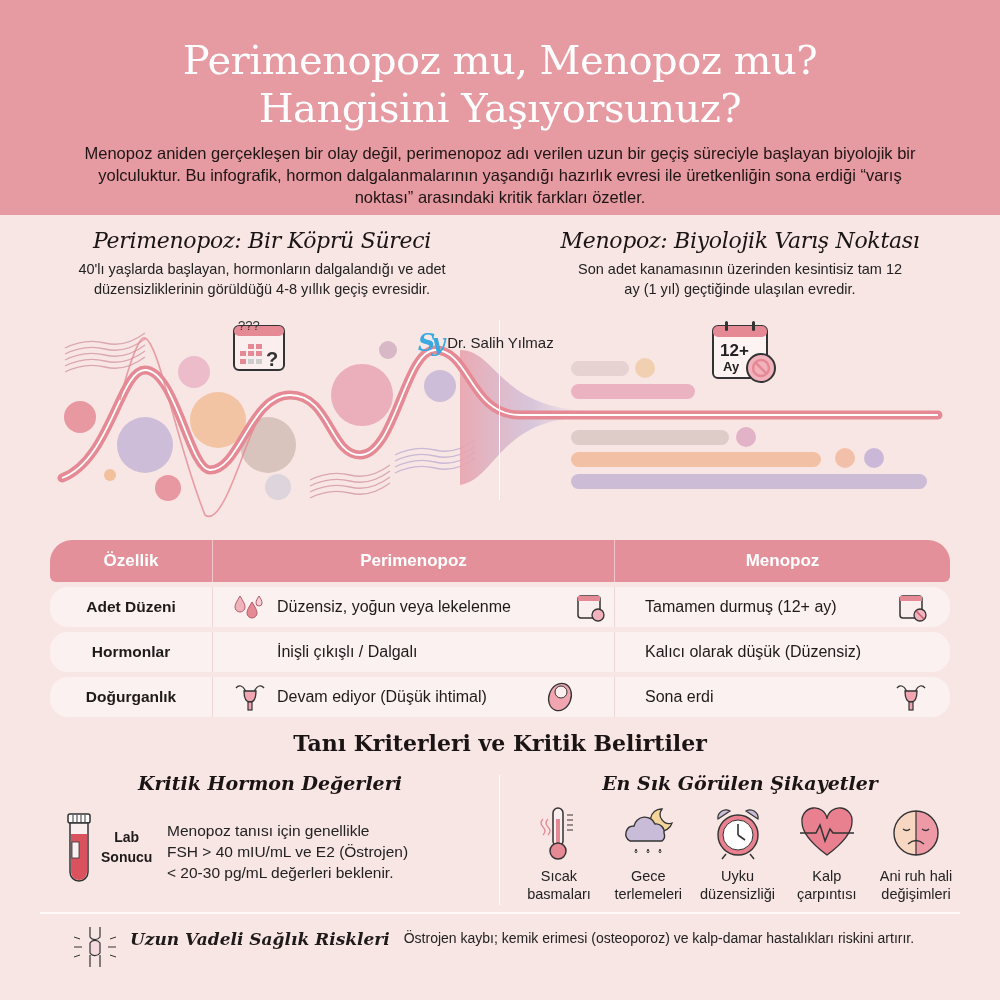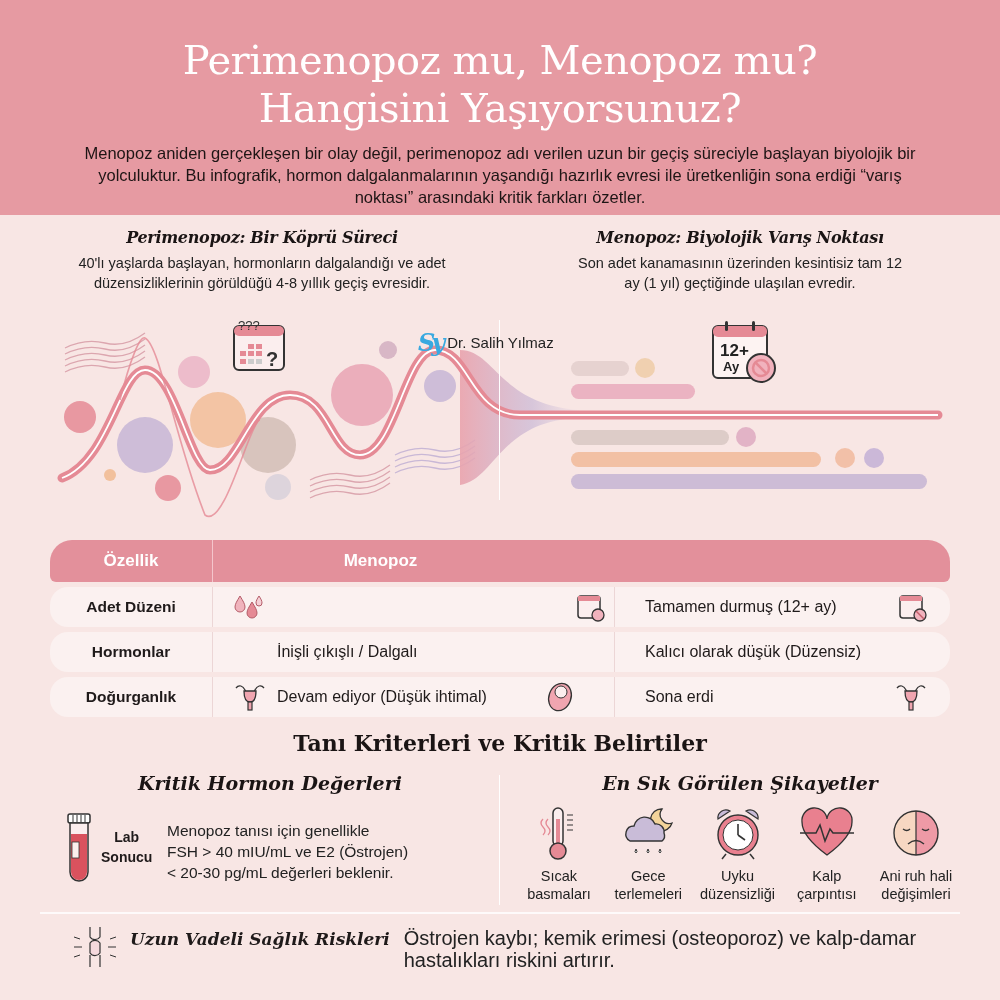--- a/index.html
+++ b/index.html
@@ -24,22 +24,22 @@
     letter-spacing: -0.5px;
   }
   .intro {
     width: 860px; margin: 10px auto 0;
     font-size: 16.5px; line-height: 22px; color: #1e1515;
   }
   .col-head {
     position: absolute; top: 228px; width: 480px; text-align: center;
   }
   .col-head h2 {
-    font-family: "DejaVu Serif", serif; font-style: italic; font-weight: bold;
-    font-size: 16px; color: #1a1414; letter-spacing: -0.3px;
+    font-family: "DejaVu Serif", serif; font-style: italic; font-weight: normal;
+    font-size: 22px; color: #1a1414; letter-spacing: -0.3px;
   }
   .col-head p { font-size: 14.5px; line-height: 20px; margin-top: 6px; color: #222; }
   .illus { position: absolute; left: 0; top: 315px; width: 1000px; height: 215px; }
   .logo {
     position: absolute; left: 418px; top: 328px; display: flex; align-items: center;
   }
   .logo .mark { font-family: "DejaVu Serif", serif; font-style: italic; font-size: 24px; color: #39a9e0; font-weight: bold; letter-spacing: -4px; }
   .logo .name { font-size: 15px; color: #222; margin-left: 6px; }
   .divider-v { position: absolute; left: 499px; top: 320px; width: 1px; height: 180px; background: #ffffff; }
 
@@ -77,21 +77,21 @@
   .lab-label { font-weight: bold; font-size: 14px; text-align: center; line-height: 20px; margin-left: 8px; }
   .lab-text { position: absolute; left: 167px; top: 820px; font-size: 15.5px; line-height: 21px; color: #222; }
   .symptoms { position: absolute; left: 515px; top: 805px; width: 445px; display: flex; justify-content: space-between; }
   .sym { width: 88px; text-align: center; }
   .sym svg { display: block; margin: 0 auto; }
   .sym span { display: block; font-size: 14.5px; line-height: 18px; margin-top: 6px; color: #222; }
 
   .risk-rule { position: absolute; left: 40px; top: 912px; width: 920px; height: 2px; background: #fff; opacity: 0.8; }
   .risk { position: absolute; left: 70px; top: 925px; display: flex; align-items: flex-start; }
   .risk-title { font-family: "DejaVu Serif", serif; font-style: italic; font-weight: bold; font-size: 17px; margin-left: 10px; margin-top: 4px; white-space: nowrap; }
-  .risk-text { font-size: 20px; line-height: 22px; margin-left: 14px; width: 560px; color: #222; margin-top: 2px; }
+  .risk-text { font-size: 14px; line-height: 22px; margin-left: 14px; width: 560px; color: #222; margin-top: 2px; }
 </style>
 </head>
 <body>
 
 <div class="header">
   <div class="title">
     <div>Perimenopoz mu, Menopoz mu?</div>
     <div>Hangisini Yaşıyorsunuz?</div>
   </div>
   <p class="intro">Menopoz aniden gerçekleşen bir olay değil, perimenopoz adı verilen uzun bir geçiş süreciyle başlayan biyolojik bir yolculuktur. Bu infografik, hormon dalgalanmalarının yaşandığı hazırlık evresi ile üretkenliğin sona erdiği “varış noktası” arasındaki kritik farkları özetler.</p>
@@ -193,31 +193,33 @@
 </svg>
 
 <div class="logo">
   <span class="mark">Sy</span>
   <span class="name">Dr. Salih Yılmaz</span>
 </div>
 
 <div class="table">
   <div class="thead">
     <div class="c1">Özellik</div>
+    <div class="c2">Perimenopoz</div>
     <div class="c3">Menopoz</div>
   </div>
 
   <div class="trow">
     <div class="c1">Adet Düzeni</div>
     <div class="c2 cell">
       <svg class="ico-left" width="30" height="26" viewBox="0 0 30 26">
         <path d="M7 2 C10 7 12 10 12 13 a5 5 0 0 1 -10 0 C2 10 4 7 7 2Z" fill="#f0b3bc" stroke="#b45c68" stroke-width="1"></path>
         <path d="M19 8 C22 13 24 16 24 19 a5 5 0 0 1 -10 0 C14 16 16 13 19 8Z" fill="#e58a95" stroke="#b45c68" stroke-width="1"></path>
         <path d="M26 2 C28 5 29 7 29 9 a3 3 0 0 1 -6 0 C23 7 24 5 26 2Z" fill="#f6d0d6" stroke="#b45c68" stroke-width="1"></path>
       </svg>
+      <span>Düzensiz, yoğun veya lekelenme</span>
       <svg class="ico-right" width="30" height="30" viewBox="0 0 30 30">
         <rect x="2" y="4" width="22" height="22" rx="3" fill="#fbeeee" stroke="#333" stroke-width="1.5"></rect>
         <rect x="2" y="4" width="22" height="5" fill="#e58a95"></rect>
         <circle cx="22" cy="23" r="6" fill="#f1b2bd" stroke="#333" stroke-width="1.3"></circle>
       </svg>
     </div>
     <div class="c3 cell">
       <span>Tamamen durmuş (12+ ay)</span>
       <svg class="ico-right" style="right:22px" width="30" height="30" viewBox="0 0 30 30">
         <rect x="2" y="4" width="22" height="22" rx="3" fill="#fbeeee" stroke="#333" stroke-width="1.5"></rect>

